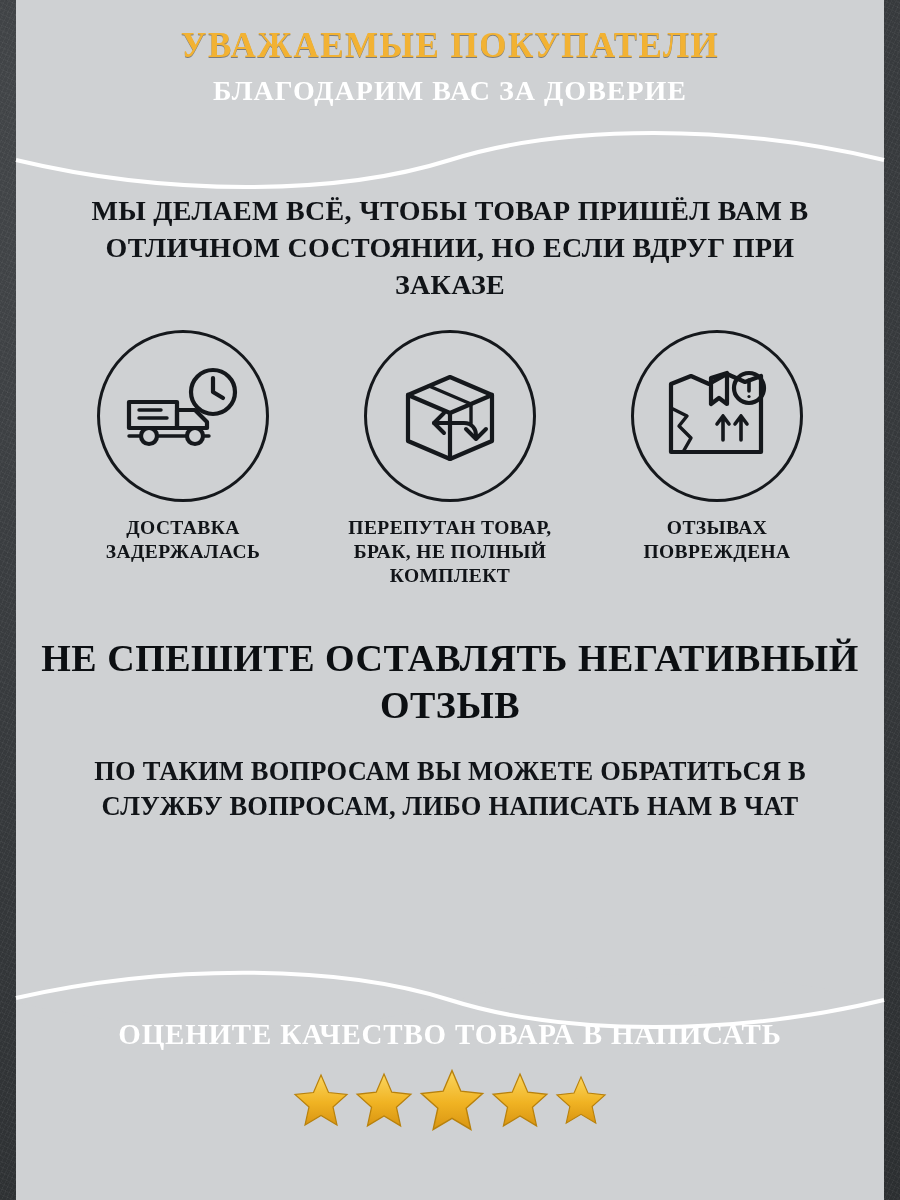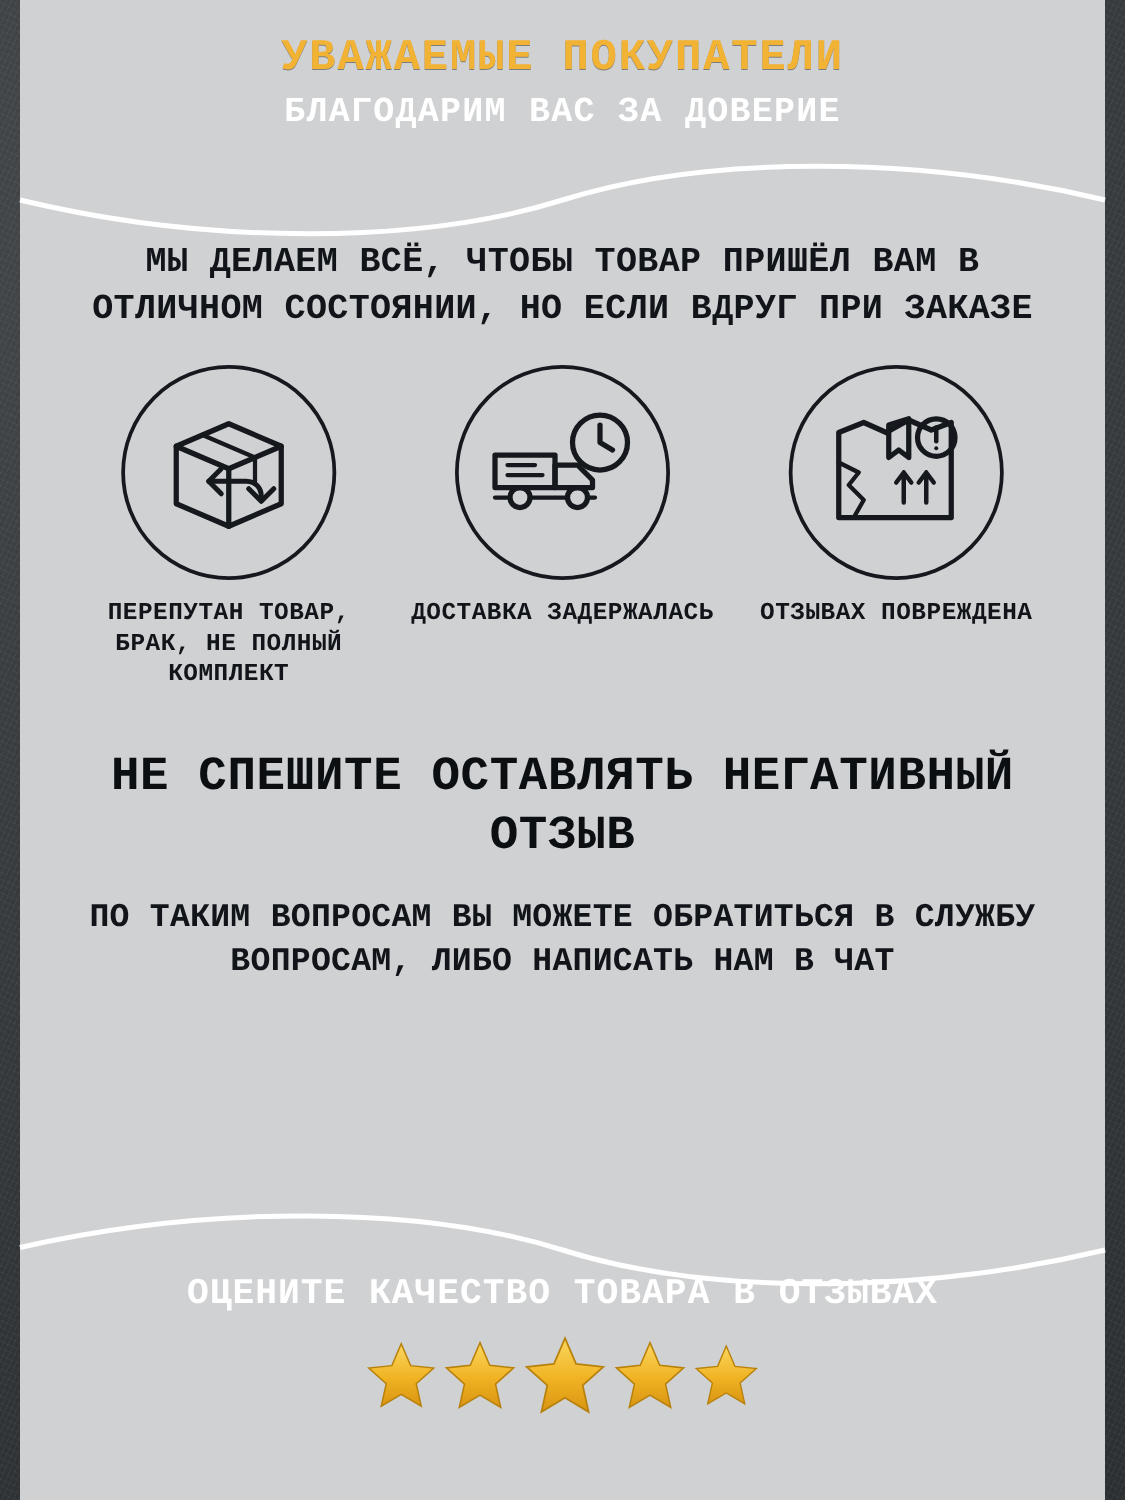--- a/index.html
+++ b/index.html
@@ -12,21 +12,20 @@
     font-family: "Liberation Serif", "DejaVu Serif", serif;
     background: #cfd1d3;
     overflow: hidden;
   }
   .page {
     position: relative;
     width: 900px;
     height: 1200px;
     background: #be185d;
     overflow: hidden;
-    font-family: Liberation Mono, monospace;
   }
 
   
   .frame-bg {
     position: absolute;
     inset: 0;
     background:
       repeating-linear-gradient(115deg, rgba(255,255,255,0.035) 0px, rgba(255,255,255,0.035) 1px, rgba(0,0,0,0) 1px, rgba(0,0,0,0) 4px),
       repeating-linear-gradient(25deg, rgba(255,255,255,0.03) 0px, rgba(255,255,255,0.03) 1px, rgba(0,0,0,0) 1px, rgba(0,0,0,0) 5px),
       radial-gradient(circle at 30% 12%, #4a4d50 0%, #3a3d40 40%, #2c2f31 100%);
@@ -207,58 +206,58 @@
   </div>
 
   <div class="content">
 
     <div class="intro">МЫ ДЕЛАЕМ ВСЁ, ЧТОБЫ ТОВАР ПРИШЁЛ ВАМ В ОТЛИЧНОМ СОСТОЯНИИ, НО ЕСЛИ ВДРУГ ПРИ ЗАКАЗЕ</div>
 
     <div class="icons-row">
 
       <div class="icon-col">
         <div class="icon-circle">
+          <svg width="124" height="100" viewBox="0 0 124 100" fill="none" stroke="#15181c" stroke-width="4.2" stroke-linecap="round" stroke-linejoin="round">
+
+            <path d="M8 62 L8 36 L56 36 L56 62 Z"></path>
+            <path d="M56 44 L74 44 L86 56 L86 62 L56 62 Z"></path>
+
+            <path d="M18 44 L40 44" stroke-width="3.4"></path>
+            <path d="M18 52 L46 52" stroke-width="3.4"></path>
+
+            <circle cx="28" cy="70" r="8"></circle>
+            <circle cx="74" cy="70" r="8"></circle>
+            <path d="M8 70 L20 70 M36 70 L66 70 M82 70 L88 70" stroke-width="3.4"></path>
+
+            <circle cx="92" cy="26" r="22"></circle>
+            <path d="M92 12 L92 26 L102 32"></path>
+          </svg>
+        </div>
+        <div class="icon-caption">ДОСТАВКА ЗАДЕРЖАЛАСЬ</div>
+      </div>
+
+      <div class="icon-col">
+        <div class="icon-circle">
           <svg width="124" height="110" viewBox="0 0 124 110" fill="none" stroke="#15181c" stroke-width="4.2" stroke-linecap="round" stroke-linejoin="round">
 
             <path d="M20 34 L62 16 L104 34 L104 80 L62 98 L20 80 Z"></path>
             <path d="M20 34 L62 52 L104 34"></path>
             <path d="M62 52 L62 98"></path>
             <path d="M41 25 L83 43 L83 62" stroke-width="3.4"></path>
 
             <path d="M56 52 L46 62 L56 72" stroke-width="4"></path>
             <path d="M46 62 L76 62 C84 62 88 68 88 74" stroke-width="4"></path>
             <path d="M78 68 L88 78 L98 68" stroke-width="4"></path>
           </svg>
         </div>
         <div class="icon-caption">ПЕРЕПУТАН ТОВАР, БРАК, НЕ ПОЛНЫЙ КОМПЛЕКТ</div>
       </div>
 
       <div class="icon-col">
         <div class="icon-circle">
-          <svg width="124" height="100" viewBox="0 0 124 100" fill="none" stroke="#15181c" stroke-width="4.2" stroke-linecap="round" stroke-linejoin="round">
-
-            <path d="M8 62 L8 36 L56 36 L56 62 Z"></path>
-            <path d="M56 44 L74 44 L86 56 L86 62 L56 62 Z"></path>
-
-            <path d="M18 44 L40 44" stroke-width="3.4"></path>
-            <path d="M18 52 L46 52" stroke-width="3.4"></path>
-
-            <circle cx="28" cy="70" r="8"></circle>
-            <circle cx="74" cy="70" r="8"></circle>
-            <path d="M8 70 L20 70 M36 70 L66 70 M82 70 L88 70" stroke-width="3.4"></path>
-
-            <circle cx="92" cy="26" r="22"></circle>
-            <path d="M92 12 L92 26 L102 32"></path>
-          </svg>
-        </div>
-        <div class="icon-caption">ДОСТАВКА ЗАДЕРЖАЛАСЬ</div>
-      </div>
-
-      <div class="icon-col">
-        <div class="icon-circle">
           <svg width="112" height="108" viewBox="0 0 112 108" fill="none" stroke="#15181c" stroke-width="4.2" stroke-linecap="round" stroke-linejoin="round">
 
             <path d="M10 22 L30 14 L48 22 L66 12 L84 20 L100 14 L100 90 L10 90 Z"></path>
 
             <path d="M50 16 L66 11 L66 42 L58 36 L50 42 Z"></path>
 
             <path d="M10 46 L26 54 L18 64 L30 76 L22 90" stroke-width="3.4"></path>
 
             <path d="M62 78 L62 54 M62 54 L56 62 M62 54 L68 62" stroke-width="3.6"></path>
             <path d="M80 78 L80 54 M80 54 L74 62 M80 54 L86 62" stroke-width="3.6"></path>
@@ -272,21 +271,21 @@
       </div>
 
     </div>
 
     <div class="headline">НЕ СПЕШИТЕ ОСТАВЛЯТЬ НЕГАТИВНЫЙ ОТЗЫВ</div>
     <div class="support">ПО ТАКИМ ВОПРОСАМ ВЫ МОЖЕТЕ ОБРАТИТЬСЯ В СЛУЖБУ ВОПРОСАМ, ЛИБО НАПИСАТЬ НАМ В ЧАТ</div>
 
   </div>
 
   <div class="footer">
-    <div class="footer-title">ОЦЕНИТЕ КАЧЕСТВО ТОВАРА В ОТЗЫВАХ</div>
+    <div class="footer-title">ОЦЕНИТЕ КАЧЕСТВО ТОВАРА В НАПИСАТЬ</div>
     <div class="stars">
       <svg class="star" width="56" height="54" viewBox="0 0 56 54">
         <defs>
           <linearGradient id="g1" x1="0" y1="0" x2="0" y2="1">
             <stop offset="0%" stop-color="#fbd65f"></stop>
               <stop offset="55%" stop-color="#f0b323"></stop>
               <stop offset="100%" stop-color="#d99512"></stop>
           </linearGradient>
         </defs>
         <path d="M28 2 L35.5 19.5 L54 21.5 L40 34 L44 52 L28 42.5 L12 52 L16 34 L2 21.5 L20.5 19.5 Z" fill="url(#g1)" stroke="#b8810c" stroke-width="1.2"></path>

